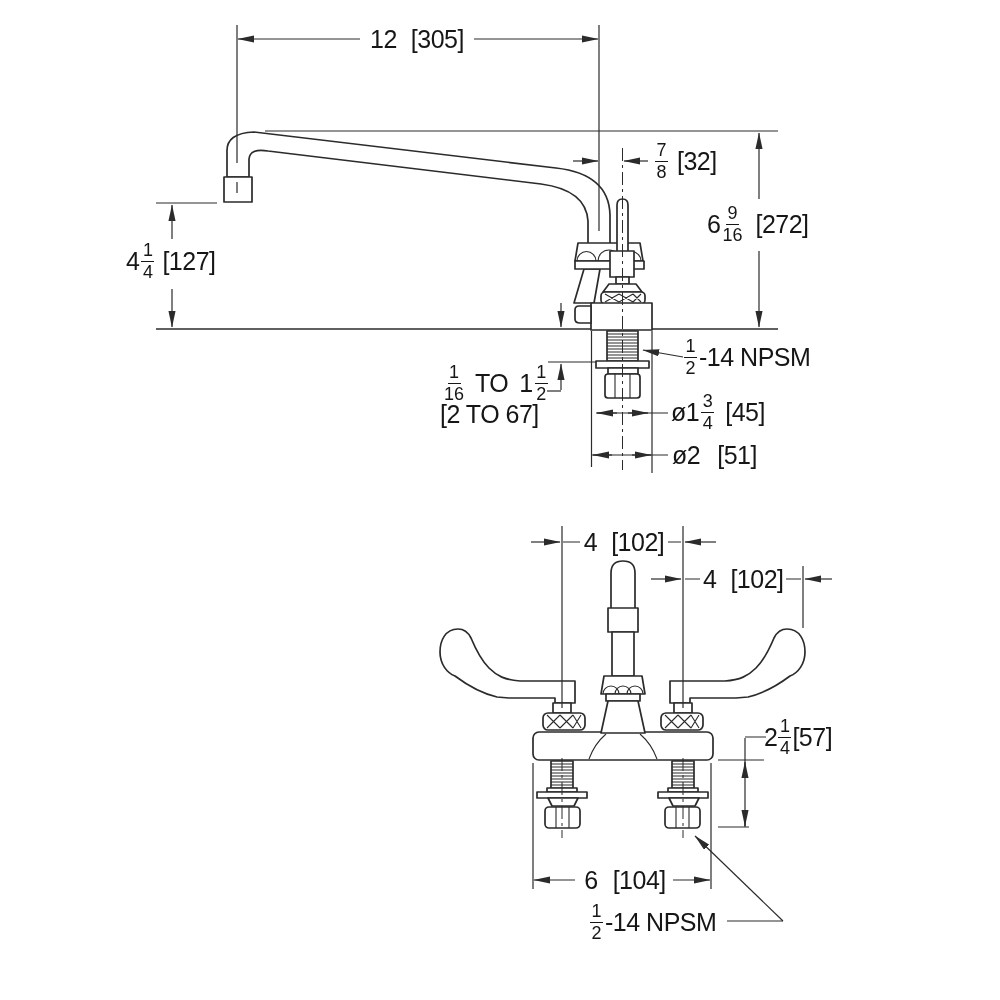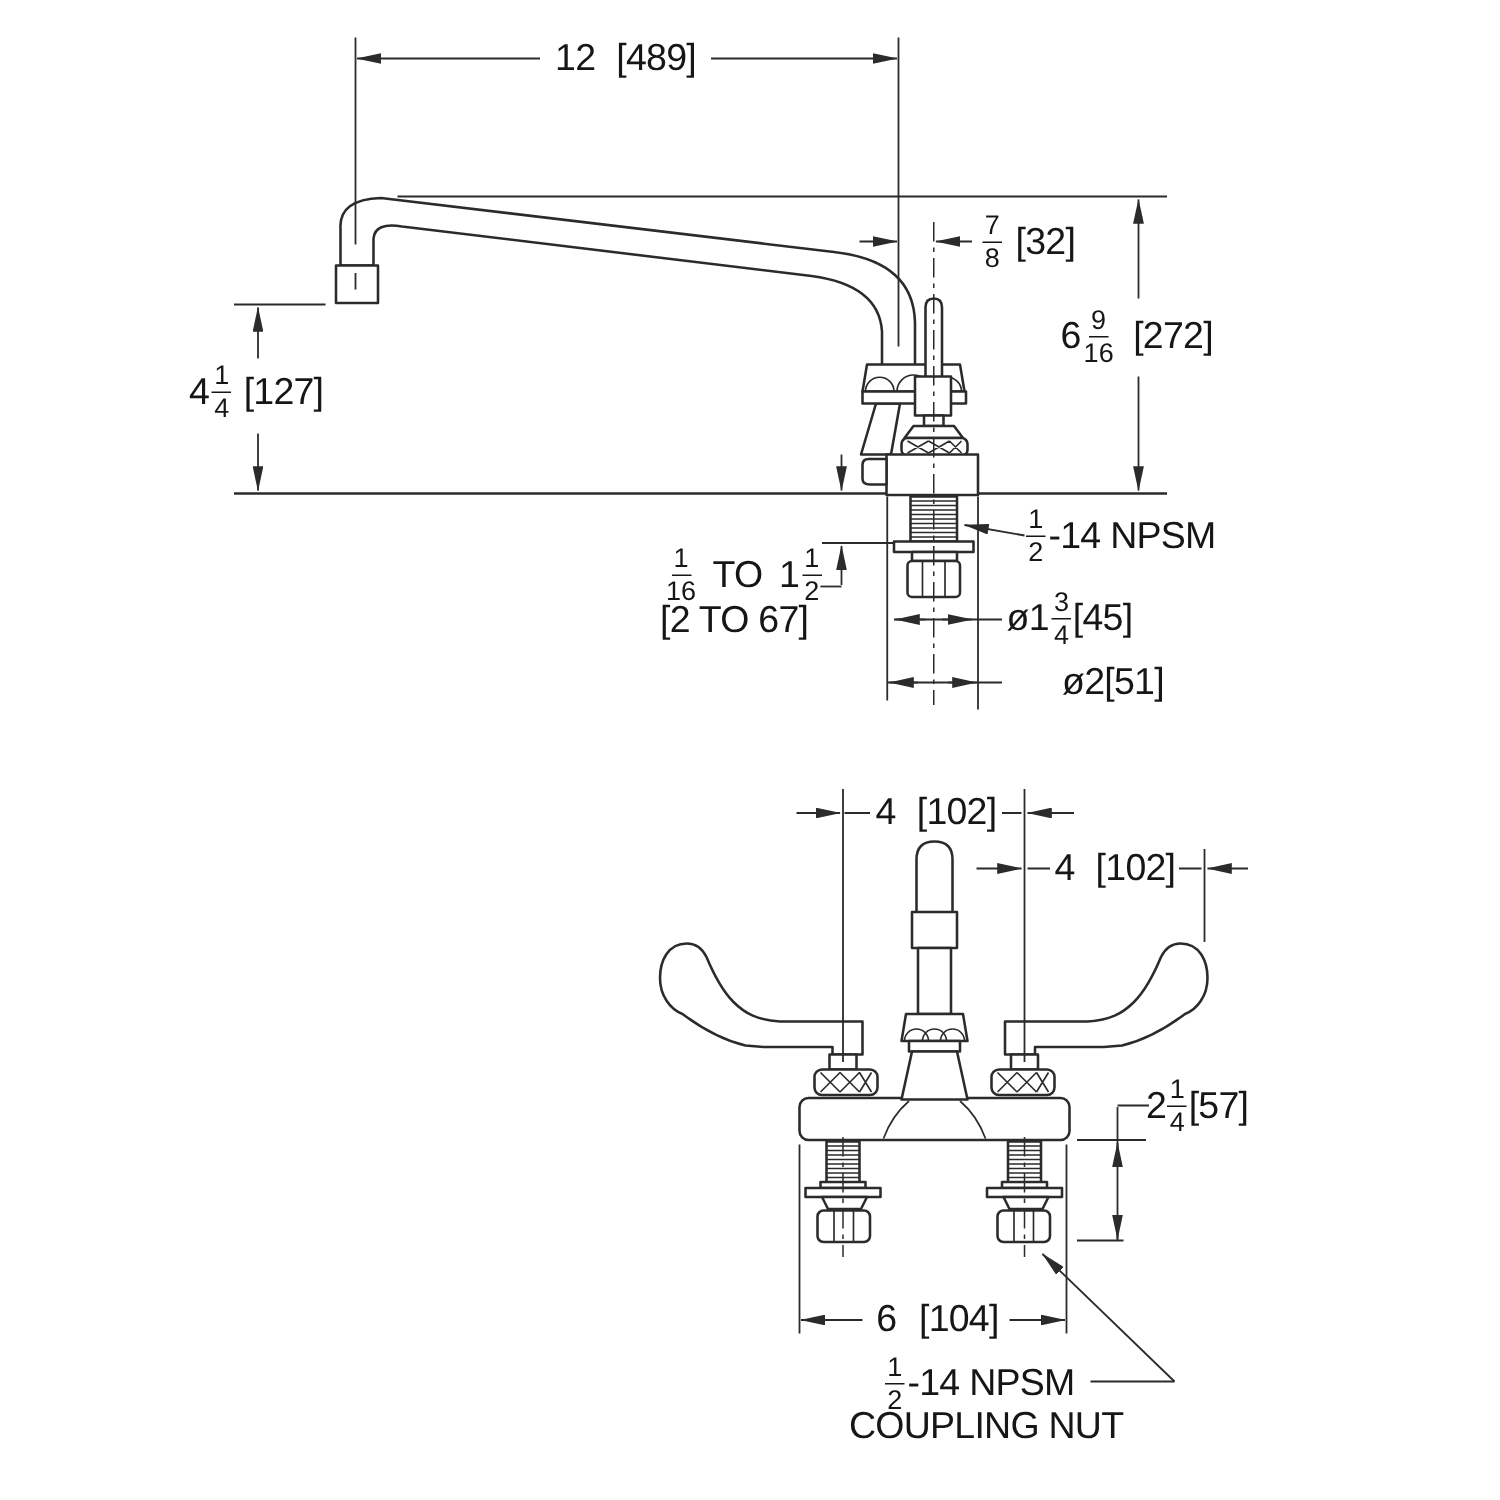--- a/index.html
+++ b/index.html
@@ -153,21 +153,21 @@
       <path class="d" d="M575,880 L534,880" marker-end="url(#arw)"></path>
       <path class="d" d="M673,880 L710,880" marker-end="url(#arw)"></path>
       <path class="d" d="M727,921 H783"></path>
       <path class="d" d="M783,921 L695,836" marker-end="url(#arw)"></path>
     </g>
   </g>
 </svg>
 
 <div class="label ctr" style="left:417px;top:39px;gap:14px">
   <span>12</span>
-  <span>[489]</span>
+  <span>[305]</span>
 </div>
 
 <div class="label" style="left:655px;top:161px;gap:9px">
   <span class="frac">
     <span class="n">7</span>
     <span class="d2">8</span>
   </span>
   <span>[32]</span>
 </div>
 
@@ -213,32 +213,32 @@
       <span class="n">1</span>
       <span class="d2">2</span>
     </span>
   </span>
 </div>
 
 <div class="label" style="left:440px;top:414px">
   <span>[2 TO 67]</span>
 </div>
 
-<div class="label" style="left:671px;top:412px;gap:1px">
+<div class="label" style="left:671px;top:412px;gap:11px">
   <span class="grp">
     <span>ø1</span>
     <span class="frac">
       <span class="n">3</span>
       <span class="d2">4</span>
     </span>
   </span>
   <span>[45]</span>
 </div>
 
-<div class="label" style="left:708px;top:455px;gap:0">
+<div class="label" style="left:672px;top:455px;gap:17px">
   <span>ø2</span>
   <span>[51]</span>
 </div>
 
 <div class="label ctr" style="left:624px;top:542px;gap:14px">
   <span>4</span>
   <span>[102]</span>
 </div>
 
 <div class="label" style="left:703px;top:579px;gap:14px">
@@ -261,17 +261,14 @@
 </div>
 
 <div class="label" style="left:590px;top:922px;gap:2px">
   <span class="frac">
     <span class="n">1</span>
     <span class="d2">2</span>
   </span>
   <span>-14 NPSM</span>
 </div>
 
-<div class="label" style="left:566px;top:951px">
-  <span>COUPLING NUT</span>
-</div>
 
 </div>
 
 </body></html>

